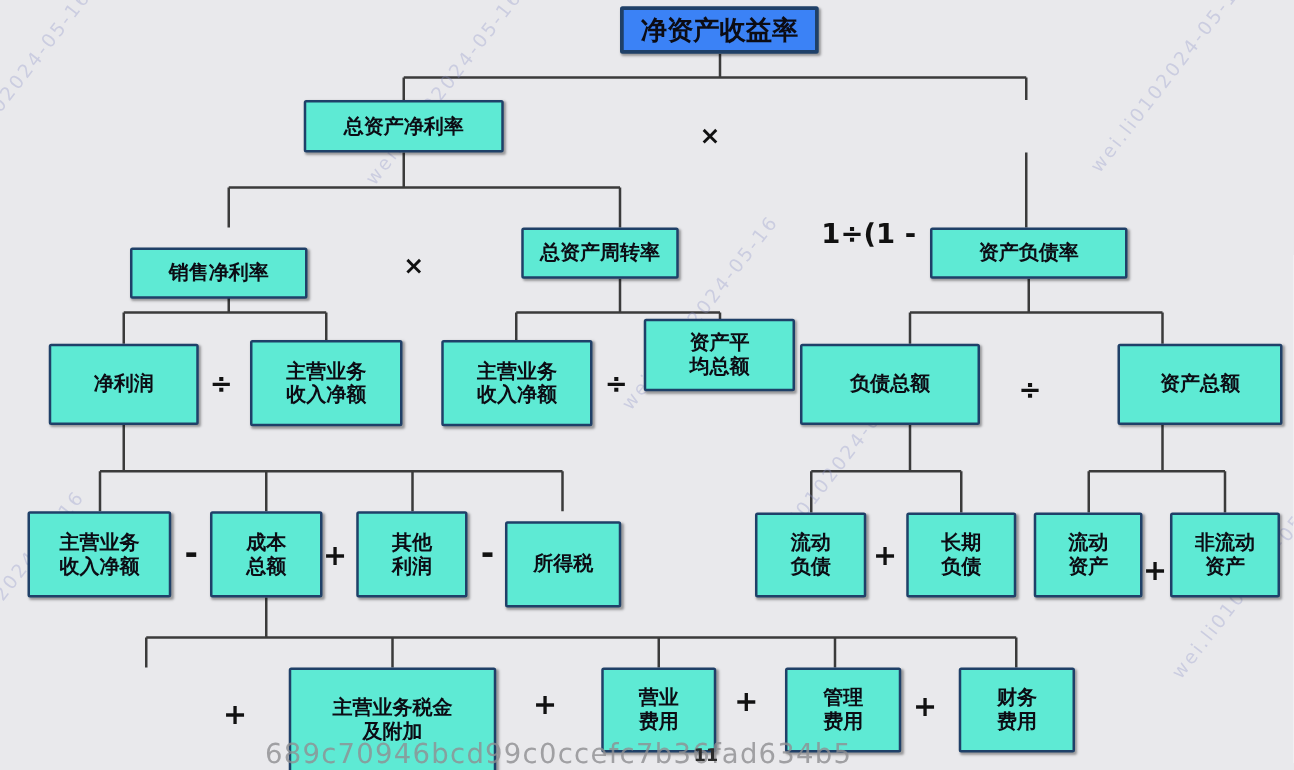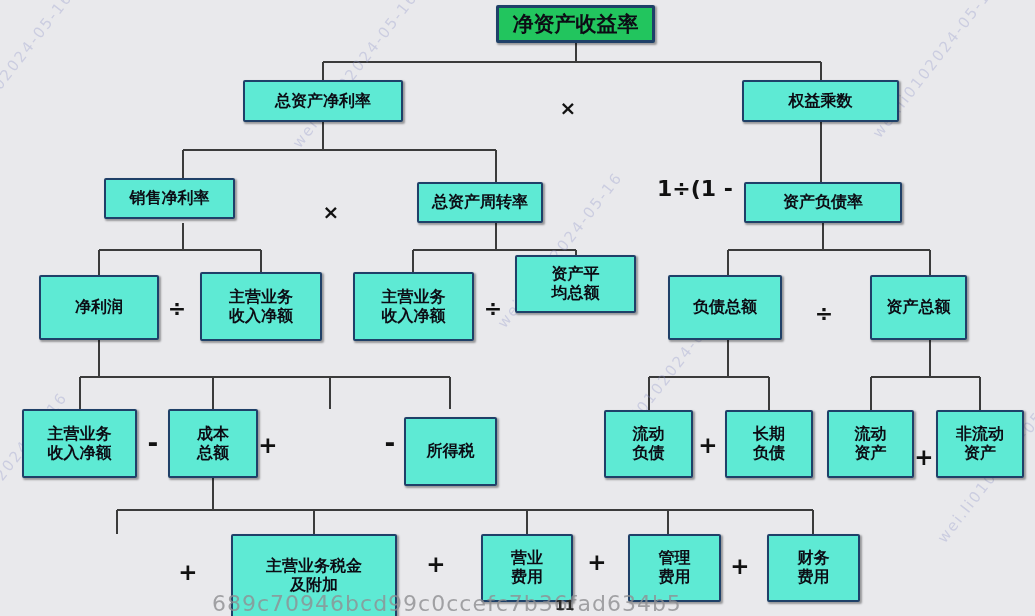--- a/index.html
+++ b/index.html
@@ -19,21 +19,21 @@
     border-radius:2px;
     box-shadow:1.5px 1.5px 2px rgba(0,0,0,.35);
     font-weight:700;
     font-size:16px;
     line-height:1.16;
     color:#0c0c14;
     white-space:pre-line;
     box-sizing:border-box;
   }
   .node.title{
-    background:#22c55e;
+    background:#3b82f6;
     border-width:3px;
     font-size:21px;
   }
   .op{
     position:absolute;
     transform:translate(-50%,-50%);
     font-weight:700;
     color:#111;
     white-space:nowrap;
   }
@@ -93,25 +93,22 @@
   <span class="wm" style="left:560px;top:250px">wei.li0102024-05-16</span>
 
   <div class="node title" style="left:496px;top:5px;width:159px;height:38px">
     <span>净资产收益率</span>
   </div>
 
   <div class="node" style="left:243px;top:80px;width:160px;height:42px">
     <span>总资产净利率</span>
   </div>
   <span class="op" style="left:568px;top:108px;font-size:20px">×</span>
-  <div class="node" style="left:742px;top:80px;width:157px;height:42px">
-    <span>权益乘数</span>
-  </div>
-
-  <div class="node" style="left:104px;top:178px;width:131px;height:41px">
+
+  <div class="node" style="left:104px;top:198px;width:142px;height:41px">
     <span>销售净利率</span>
   </div>
   <span class="op" style="left:331px;top:212px;font-size:20px">×</span>
   <div class="node" style="left:417px;top:182px;width:126px;height:41px">
     <span>总资产周转率</span>
   </div>
   <span class="op" style="left:695px;top:188px;font-size:22px;font-weight:700">1÷(1 -</span>
   <div class="node" style="left:744px;top:182px;width:158px;height:41px">
     <span>资产负债率</span>
   </div>
@@ -126,38 +123,42 @@
   </div>
   <div class="node" style="left:353px;top:272px;width:121px;height:69px">
     <span>主营业务
 收入净额</span>
   </div>
   <span class="op" style="left:493px;top:308px;font-size:22px">÷</span>
   <div class="node" style="left:515px;top:255px;width:121px;height:58px">
     <span>资产平
 均总额</span>
   </div>
-  <div class="node" style="left:668px;top:275px;width:114px;height:65px">
+  <div class="node" style="left:640px;top:275px;width:144px;height:65px">
     <span>负债总额</span>
   </div>
   <span class="op" style="left:824px;top:313px;font-size:22px">÷</span>
-  <div class="node" style="left:870px;top:275px;width:97px;height:65px">
+  <div class="node" style="left:894px;top:275px;width:132px;height:65px">
     <span>资产总额</span>
   </div>
 
   <div class="node" style="left:22px;top:409px;width:115px;height:69px">
     <span>主营业务
 收入净额</span>
   </div>
   <span class="op" style="left:153px;top:443px;font-size:26px">-</span>
   <div class="node" style="left:168px;top:409px;width:90px;height:69px">
     <span>成本
 总额</span>
   </div>
   <span class="op" style="left:268px;top:445px;font-size:23px">+</span>
+  <div class="node" style="left:285px;top:409px;width:89px;height:69px">
+    <span>其他
+利润</span>
+  </div>
   <span class="op" style="left:390px;top:443px;font-size:26px">-</span>
   <div class="node" style="left:404px;top:417px;width:93px;height:69px">
     <span>所得税</span>
   </div>
   <div class="node" style="left:604px;top:410px;width:89px;height:68px">
     <span>流动
 负债</span>
   </div>
   <span class="op" style="left:708px;top:445px;font-size:23px">+</span>
   <div class="node" style="left:725px;top:410px;width:88px;height:68px">

